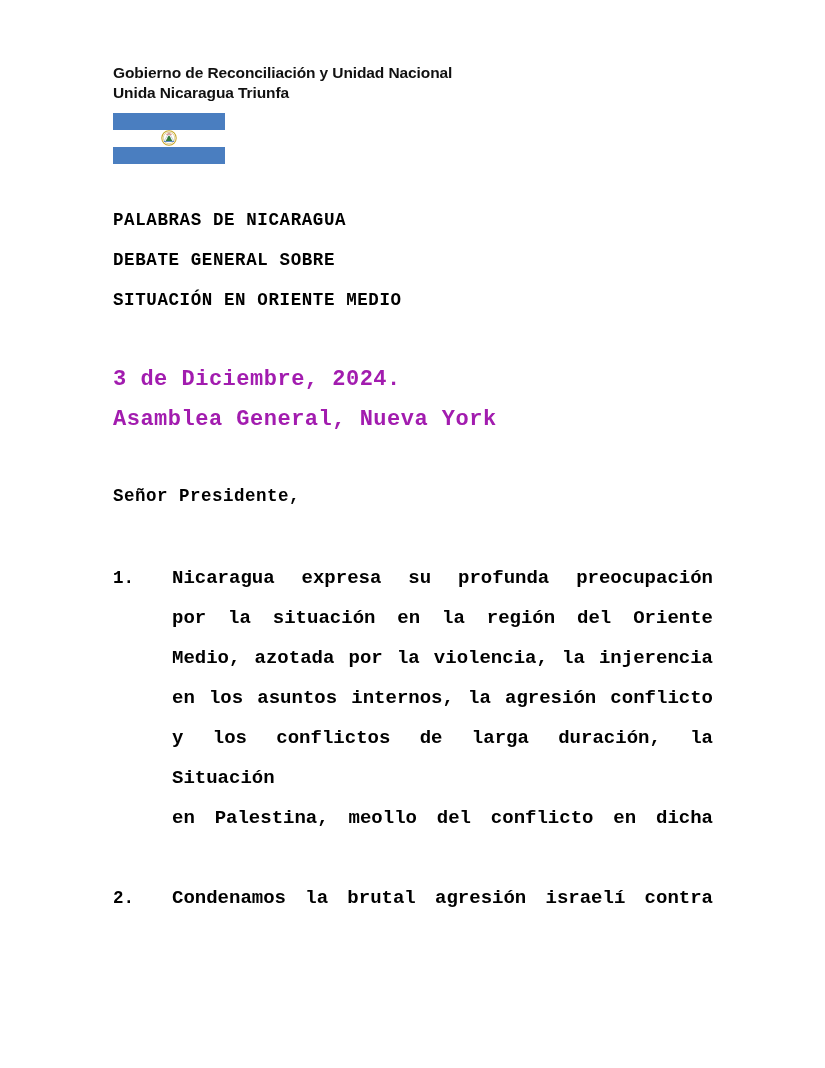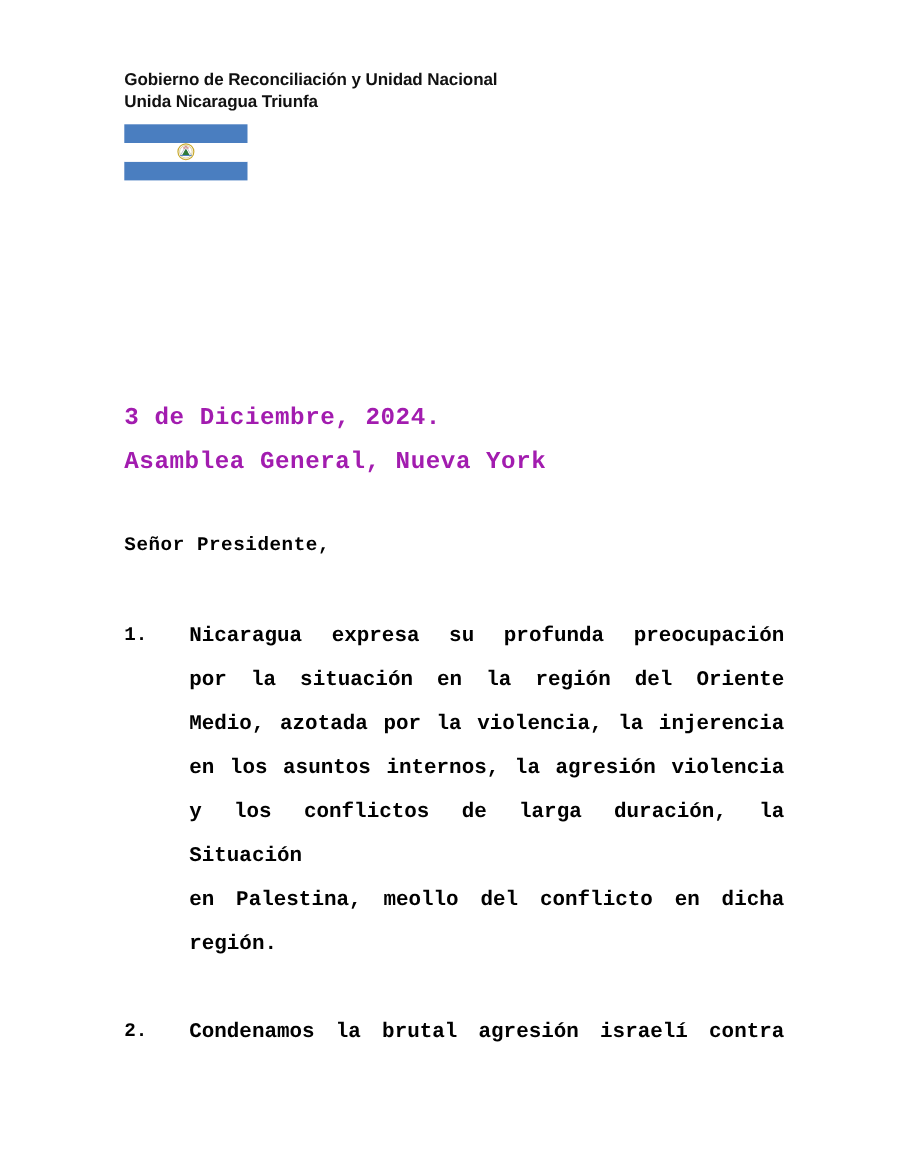--- a/index.html
+++ b/index.html
@@ -179,40 +179,44 @@
         <polygon points="20,8 32,28 8,28" fill="#ffffff" stroke="#7a8a9a" stroke-width="1"></polygon>
         <polygon points="20,14 28,27 12,27" fill="#2f7a3a"></polygon>
         <polygon points="16,20 20,14 24,20" fill="#2f7a3a"></polygon>
         <rect x="8" y="27" width="24" height="2" fill="#4a7ec0"></rect>
         <polygon points="14,12 20,8 26,12" fill="none" stroke="#d03030" stroke-width="0.9"></polygon>
       </svg>
     </div>
     <div class="flag-band blue"></div>
   </div>
 
+  <div class="title-block">
+    <div class="title-line">PALABRAS DE NICARAGUA</div>
+    <div class="title-line">DEBATE GENERAL SOBRE</div>
+    <div class="title-line">SITUACIÓN EN ORIENTE MEDIO</div>
+  </div>
 
   <div class="meta-block">
     <div class="meta-line">3 de Diciembre, 2024.</div>
     <div class="meta-line">Asamblea General, Nueva York</div>
   </div>
 
   <div class="salutation">Señor Presidente,</div>
 
   <div class="body-block">
 
     <div class="para">
       <span class="para-number">1.</span>
       <div class="para-lines">
         <span class="para-line justify">Nicaragua expresa su profunda preocupación</span>
         <span class="para-line justify">por la situación en la región del Oriente</span>
         <span class="para-line justify">Medio, azotada por la violencia, la injerencia</span>
-        <span class="para-line justify">en los asuntos internos, la agresión violencia</span>
+        <span class="para-line justify">en los asuntos internos, la agresión conflicto</span>
         <span class="para-line justify">y los conflictos de larga duración, la Situación</span>
         <span class="para-line justify">en Palestina, meollo del conflicto en dicha</span>
-        <span class="para-line">región.</span>
       </div>
     </div>
 
     <div class="para">
       <span class="para-number">2.</span>
       <div class="para-lines">
         <span class="para-line justify">Condenamos la brutal agresión israelí contra</span>
       </div>
     </div>
 

